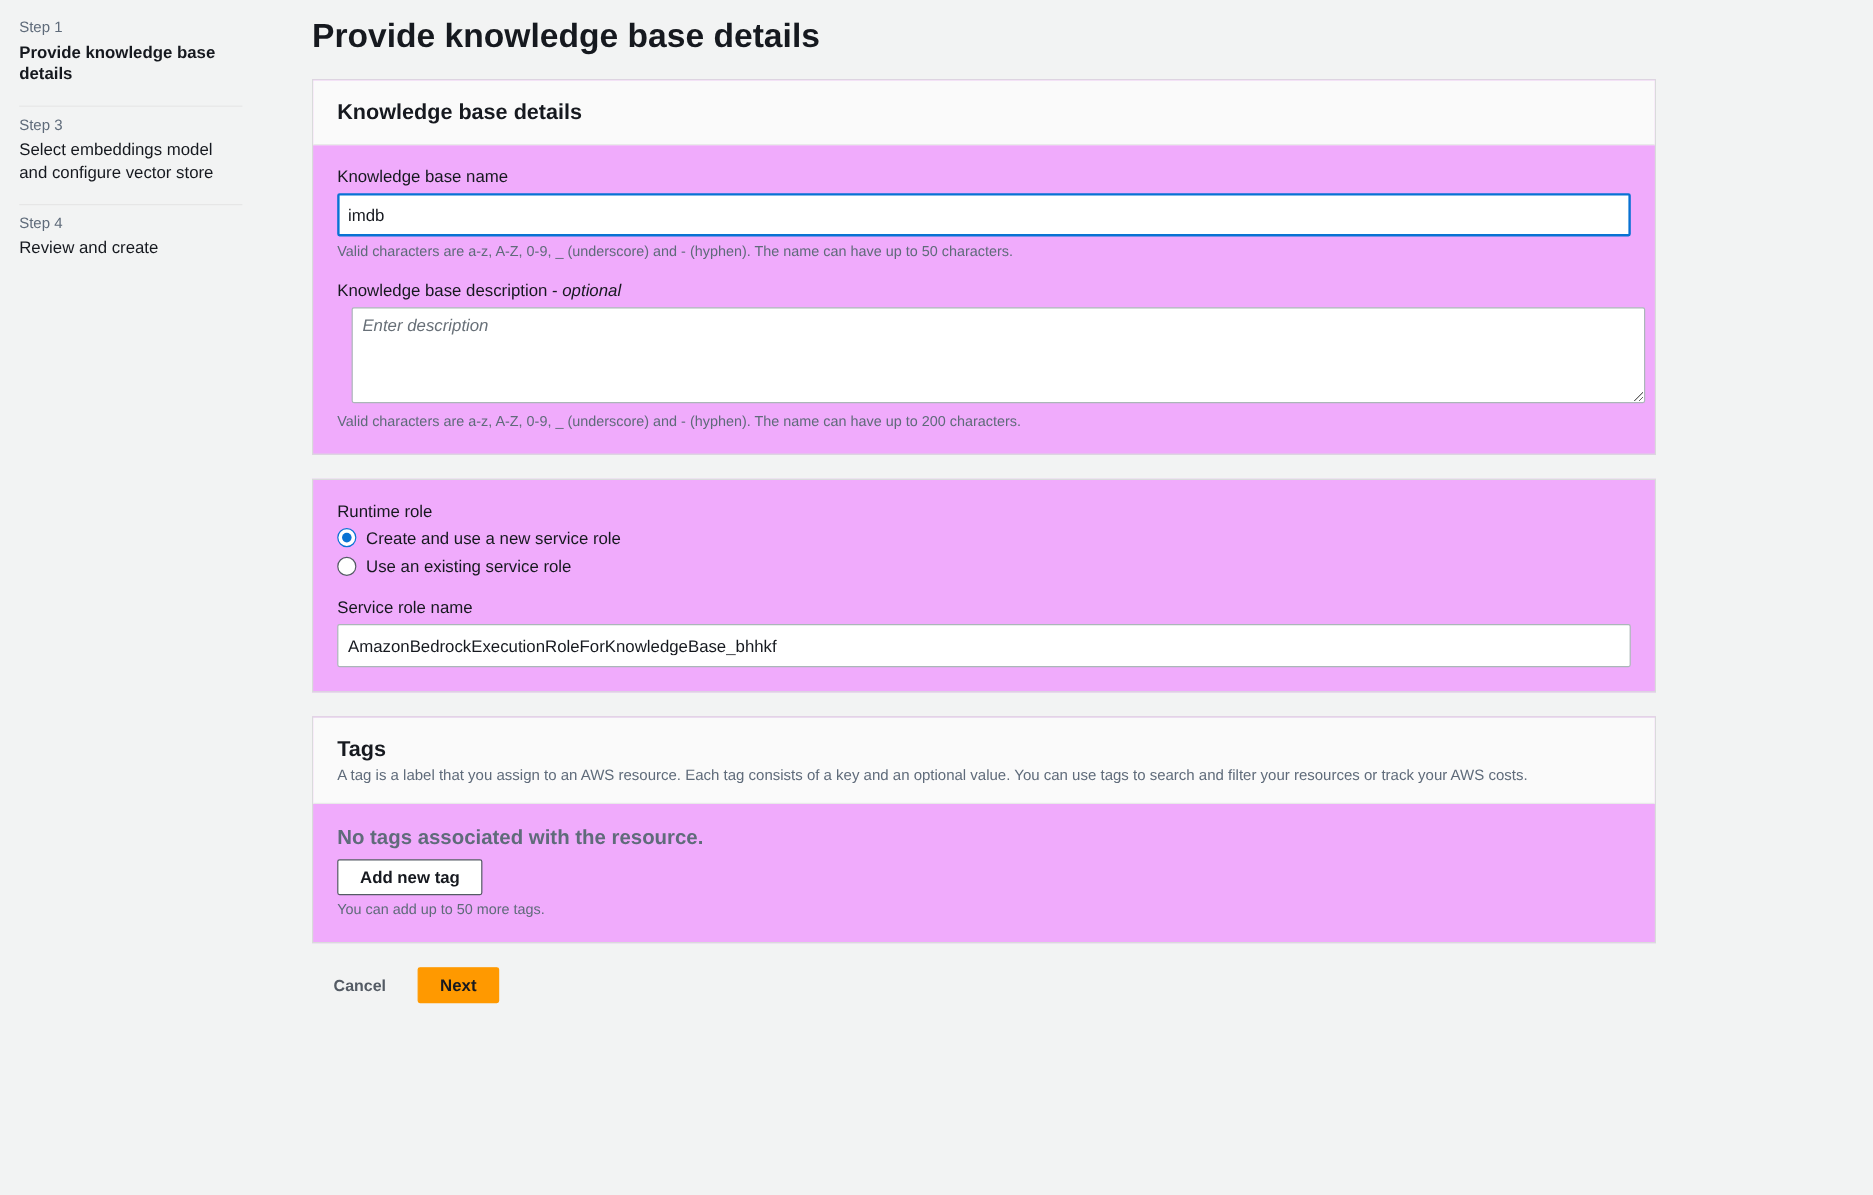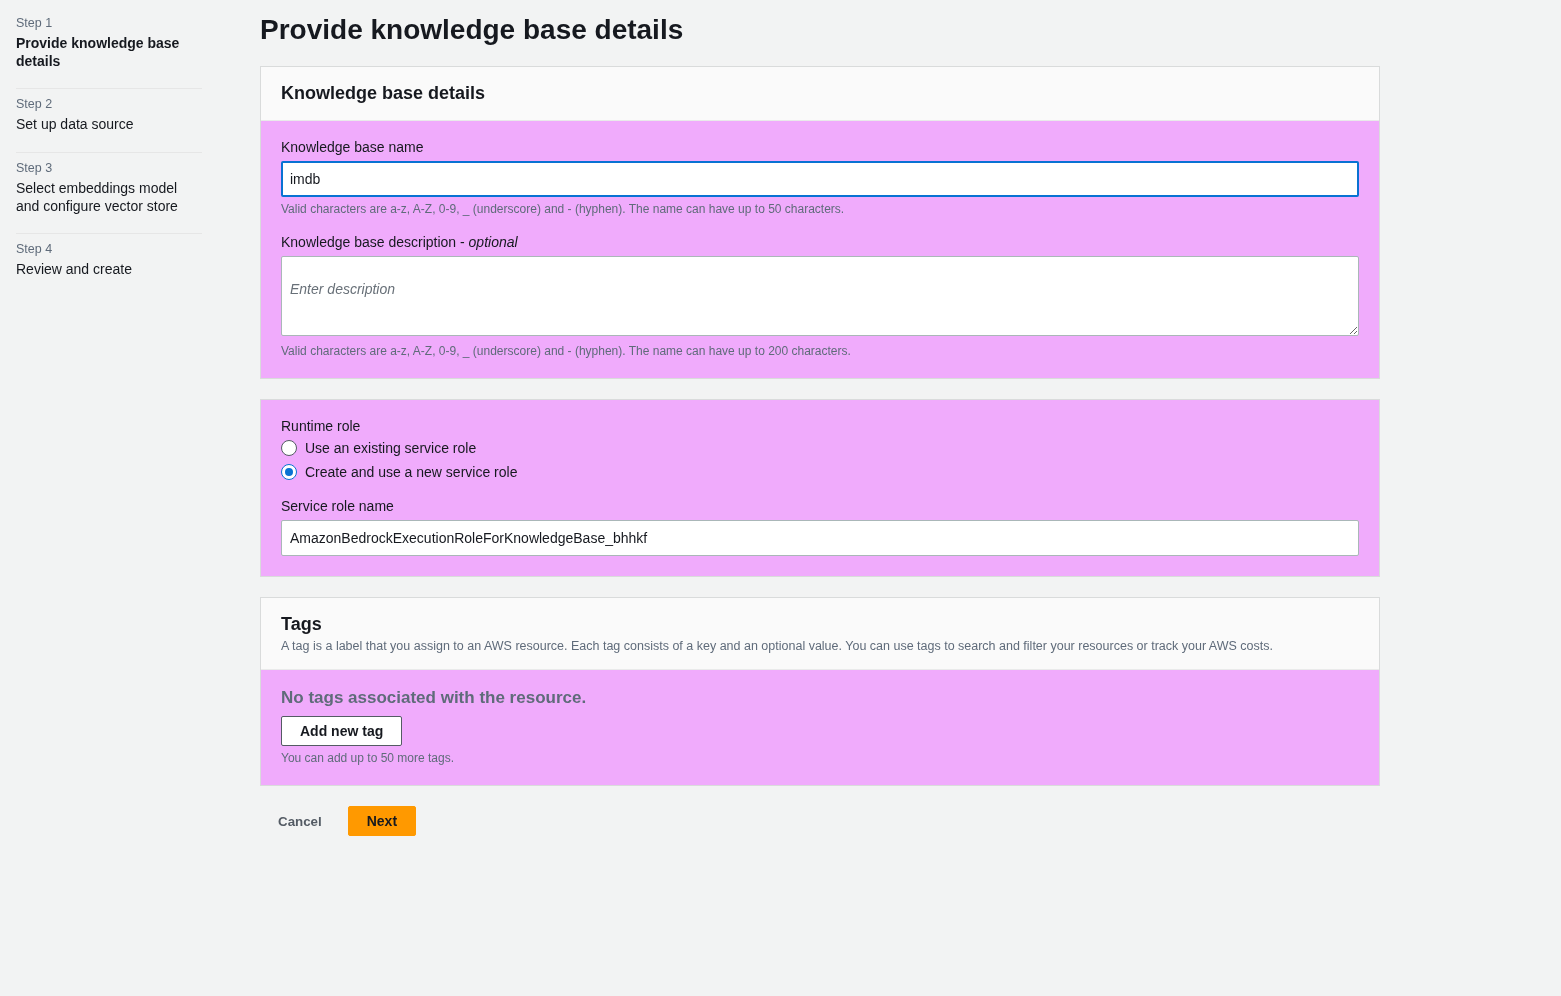--- a/index.html
+++ b/index.html
@@ -97,21 +97,22 @@
     color: #16191f;
   }
   .text-input.focused {
     border: 2px solid #0972d3;
     padding: 3px 7px;
     outline: none;
   }
   textarea.text-input {
     height: 80px;
     resize: both;
-    padding: 24px 8px;
+    padding: 6px 8px;
+    margin-left: 12px;
   }
   textarea.text-input::placeholder {
     font-style: italic;
     color: #687078;
   }
   .form-block { margin-bottom: 18px; }
   .form-block:last-child { margin-bottom: 0; }
   .radio-row {
     display: flex;
     align-items: center;
@@ -180,24 +181,20 @@
 </head>
 <body>
 
 <div class="page">
   <nav class="sidebar">
     <div class="step">
       <div class="step-label">Step 1</div>
       <div class="step-title active">Provide knowledge base details</div>
     </div>
     <div class="step">
-      <div class="step-label">Step 2</div>
-      <div class="step-title">Set up data source</div>
-    </div>
-    <div class="step">
       <div class="step-label">Step 3</div>
       <div class="step-title">Select embeddings model and configure vector store</div>
     </div>
     <div class="step">
       <div class="step-label">Step 4</div>
       <div class="step-title">Review and create</div>
     </div>
   </nav>
 
   <main class="main">
@@ -221,26 +218,26 @@
           <div class="form-hint">Valid characters are a-z, A-Z, 0-9, _ (underscore) and - (hyphen). The name can have up to 200 characters.</div>
         </div>
       </div>
     </section>
 
     <section class="card">
       <div class="card-body">
         <div class="form-block">
           <div class="form-label">Runtime role</div>
           <div class="radio-row">
+            <span class="radio checked"></span>
+            <span class="radio-label">Create and use a new service role</span>
+          </div>
+          <div class="radio-row">
             <span class="radio"></span>
             <span class="radio-label">Use an existing service role</span>
-          </div>
-          <div class="radio-row">
-            <span class="radio checked"></span>
-            <span class="radio-label">Create and use a new service role</span>
           </div>
         </div>
         <div class="form-block">
           <div class="form-label">Service role name</div>
           <input type="text" class="text-input" value="AmazonBedrockExecutionRoleForKnowledgeBase_bhhkf" style="">
         </div>
       </div>
     </section>
 
     <section class="card">

